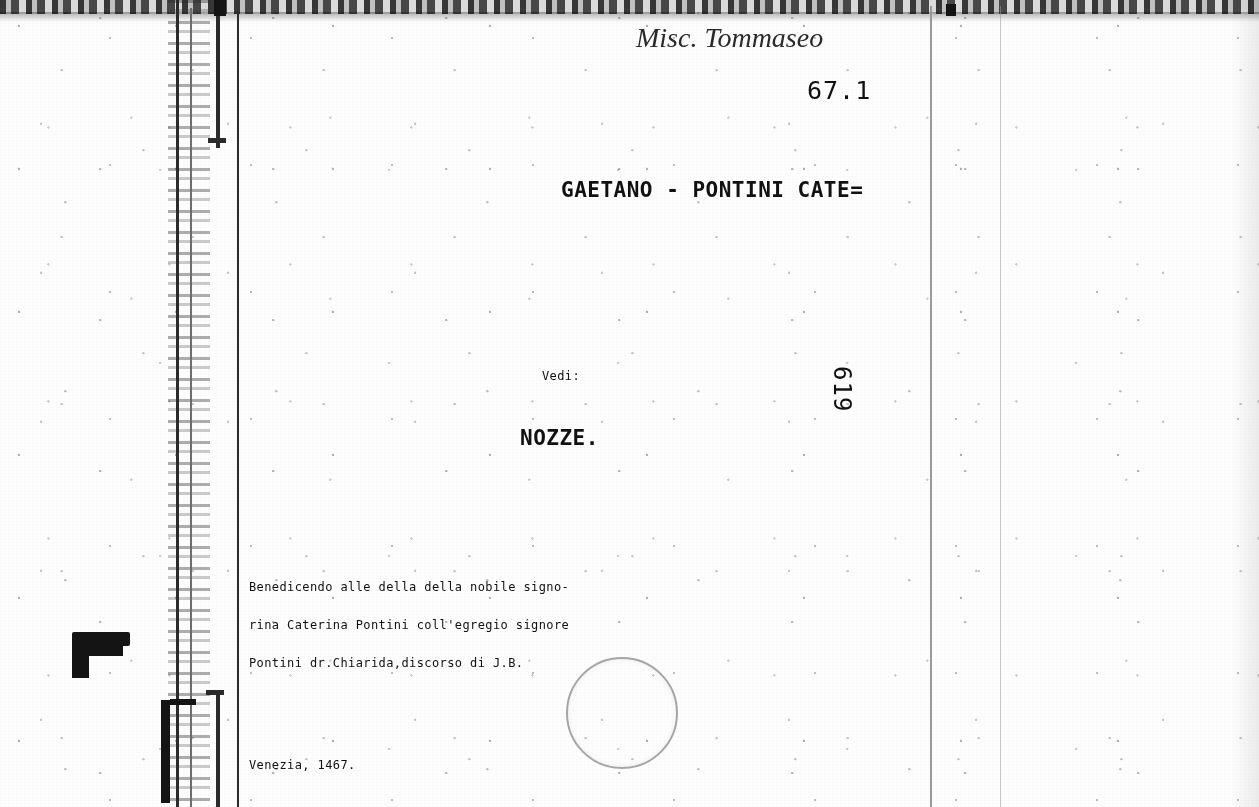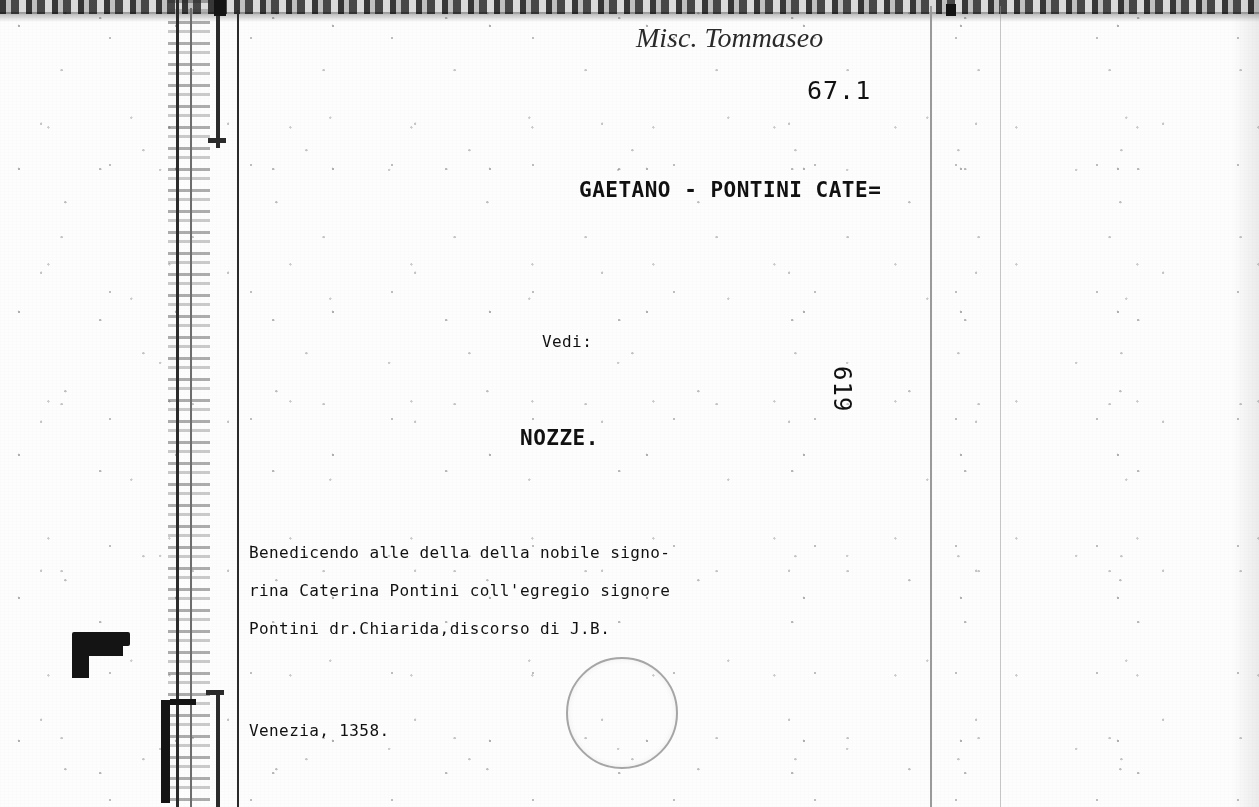--- a/index.html
+++ b/index.html
@@ -115,23 +115,24 @@
   }
   .heading {
     font-size: 21px;
     letter-spacing: .5px;
     font-weight: 600;
   }
   .spaced {
     letter-spacing: 7px;
   }
   .body {
-    font-size: 16px;
+    font-size: 12px;
     letter-spacing: .4px;
     line-height: 32px;
+    margin-top: 34px;
   }
   .sidenum {
     position: absolute;
     font-family: "DejaVu Sans Mono", monospace;
     font-size: 24px;
     letter-spacing: 1px;
     transform: rotate(90deg);
     transform-origin: left top;
     color: #111;
   }
@@ -182,28 +183,28 @@
   <div class="blob" style="left:170px; top:699px; width:26px; height:6px;"></div>
   <div class="blob" style="left:214px; top:0; width:12px; height:16px;"></div>
   <div class="blob" style="left:946px; top:4px; width:10px; height:12px;"></div>
 
   <div class="stamp-ring" style="left:566px; top:657px; width:108px; height:108px;"></div>
 
   <div class="txt hand" style="left:636px; top:22px; font-size:28px;">Misc. Tommaseo</div>
 
   <div class="txt shelfmark" style="left:800px; top:76px;margin-left:7px;">67.1</div>
 
-  <div class="txt heading" style="left:579px; top:178px;">GAETANO - PONTINI CATE=</div>
+  <div class="txt heading" style="left:561px; top:178px;">GAETANO - PONTINI CATE=</div>
 
   <div class="txt body" style="left:542px; top:326px;">Vedi:</div>
 
   <div class="txt heading" style="left:520px; top:426px;">NOZZE.</div>
 
   <div class="txt body" style="left:249px; top:537px;">Benedicendo alle della della nobile signo-</div>
   <div class="txt body" style="left:249px; top:575px;">rina Caterina Pontini coll'egregio signore</div>
   <div class="txt body" style="left:249px; top:613px;">Pontini dr.Chiarida,discorso di J.B.</div>
 
-  <div class="txt body" style="left:249px; top:715px;">Venezia, 1358.</div>
+  <div class="txt body" style="left:249px; top:715px;">Venezia, 1467.</div>
 
   <div class="sidenum" style="left:856px; top:366px;">619</div>
 
   <div class="right-shadow"></div>
 </div>
 
 </body></html>

